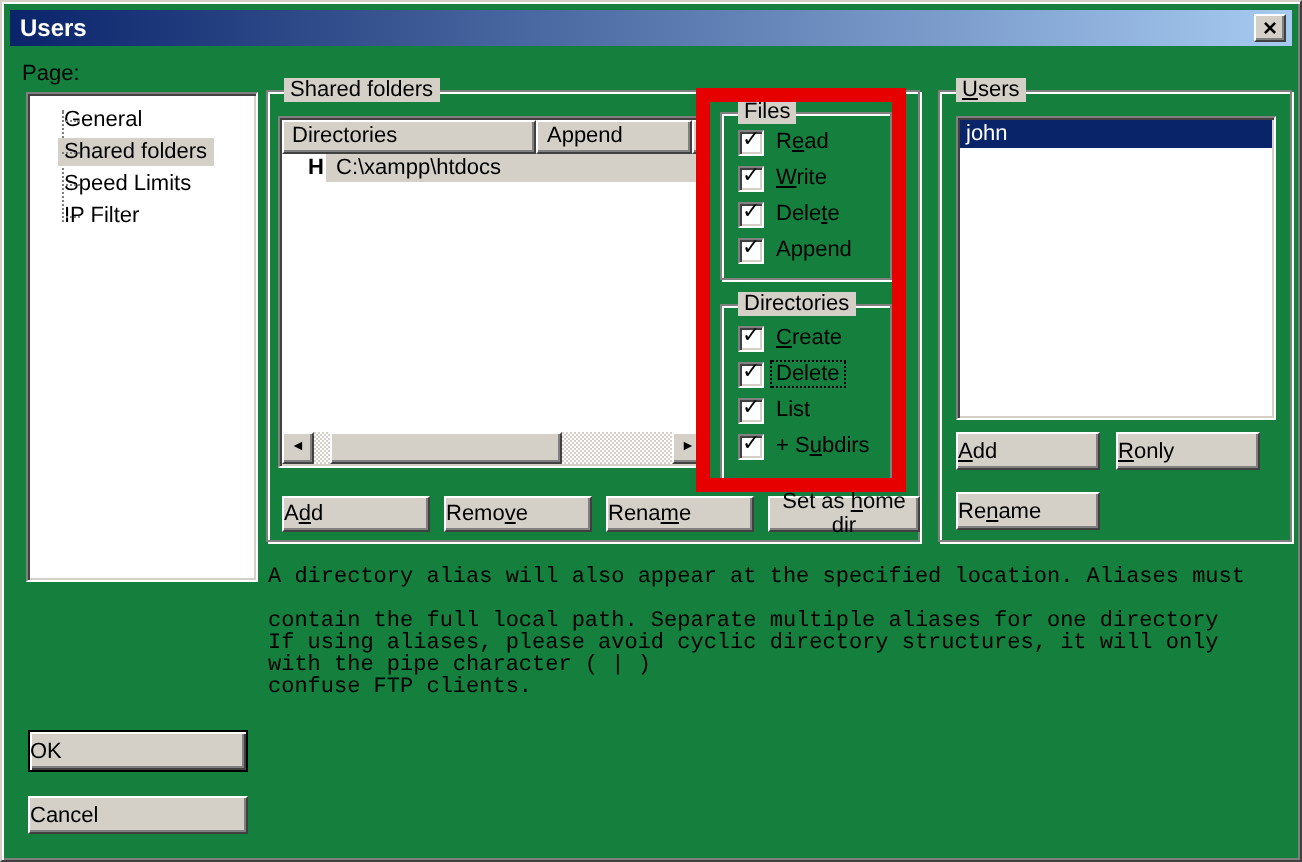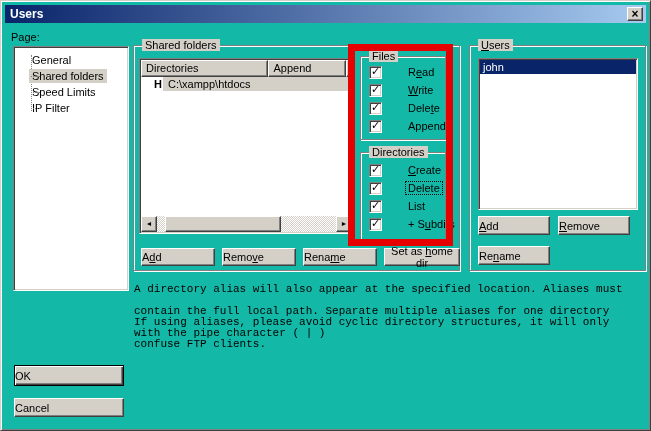--- a/index.html
+++ b/index.html
@@ -1,19 +1,19 @@
 <!DOCTYPE html>
 <html><head>
 <meta charset="utf-8">
 <style>
   * { box-sizing: border-box; margin: 0; padding: 0; }
   html,body { width: 651px; height: 431px; }
   body { position: relative; font-family: "Liberation Sans", "DejaVu Sans", sans-serif; font-size: 11px; color: #000; background: #D4D0C8; overflow: hidden; }
 
-  .window { position: absolute; inset: 0; background: #14b8a6;
+  .window { position: absolute; inset: 0; background: #15803d;
     border: 1px solid; border-color: #D4D0C8 #404040 #404040 #D4D0C8;
     box-shadow: inset 1px 1px 0 #fff, inset -1px -1px 0 #808080; }
 
   .titlebar { position: absolute; left: 4px; top: 4px; right: 4px; height: 18px;
     background: linear-gradient(90deg, #0A246A, #A6CAF0); display: flex; align-items: center; }
   .title { color: #fff; font-weight: bold; font-size: 12px; padding-left: 5px; }
   .closebtn { position: absolute; right: 3px; top: 2px; width: 16px; height: 14px;
     background: #D4D0C8; border: 1px solid; border-color: #fff #404040 #404040 #fff;
     box-shadow: inset -1px -1px 0 #808080; text-align: center; line-height: 12px;
     font-weight: bold; font-size: 12px; }
@@ -54,21 +54,21 @@
     border: 1px solid; border-color: #fff #404040 #404040 #fff; box-shadow: inset -1px -1px 0 #808080;
     font-size: 7px; line-height: 14px; text-align: center; }
   .sbthumb { position: absolute; top: 0; left: 24px; width: 116px; height: 16px; background: #D4D0C8;
     border: 1px solid; border-color: #fff #404040 #404040 #fff; box-shadow: inset -1px -1px 0 #808080; }
 
   .cbrow { position: absolute; left: 8px; height: 14px; line-height: 13px; white-space: nowrap; }
   .cb { display: inline-block; vertical-align: middle; width: 13px; height: 13px; background: #fff;
     border: 1px solid; border-color: #808080 #fff #fff #808080;
     box-shadow: inset 1px 1px 0 #404040, inset -1px -1px 0 #D4D0C8; position: relative; }
   .mark { position: absolute; left: 1px; top: -2px; font-size: 11px; font-weight: bold; }
-  .cblabel { margin-left: 24px; vertical-align: middle; padding: 0 2px; }
+  .cblabel { margin-left: 4px; vertical-align: middle; padding: 0 2px; }
   .cblabel.focus { outline: 1px dotted #000; }
 
   .userlist { position: absolute; left: 8px; top: 12px; width: 160px; height: 152px; }
   .urow { position: absolute; left: 1px; right: 1px; top: 1px; height: 14px; line-height: 14px;
     background: #0A246A; color: #fff; padding-left: 3px; }
 
   .notes { position: absolute; left: 133px; width: 505px; line-height: 22px; font-family: Liberation Mono, monospace; }
 
   .annotation { position: absolute; left: 347px; top: 43px; width: 105px; height: 202px;
     border: 7px solid #E60000; z-index: 40; pointer-events: none; }
@@ -184,21 +184,21 @@
     <span class="legend"><span></span><span class="u">U</span><span>sers</span></span>
     <div class="userlist sunken">
       <div class="urow">
         <span>john</span>
       </div>
     </div>
     <button class="btn" style="left:8px;top:170px;width:72px;height:19px">
         <span><span></span><span class="u">A</span><span>dd</span></span>
       </button>
     <button class="btn" style="left:88px;top:170px;width:72px;height:19px">
-        <span><span></span><span class="u">R</span><span>emove</span></span>
+        <span><span></span><span class="u">R</span><span>only</span></span>
       </button>
     <button class="btn" style="left:8px;top:200px;width:72px;height:19px">
         <span><span>Re</span><span class="u">n</span><span>ame</span></span>
       </button>
   </div>
 
   <div class="notes" style="top:277px">A directory alias will also appear at the specified location. Aliases must contain the full local path. Separate multiple aliases for one directory with the pipe character ( | )</div>
   <div class="notes" style="top:310px">If using aliases, please avoid cyclic directory structures, it will only confuse FTP clients.</div>
 
   <button class="btn default" style="left:13px;top:364px;width:110px;height:21px">OK</button>

